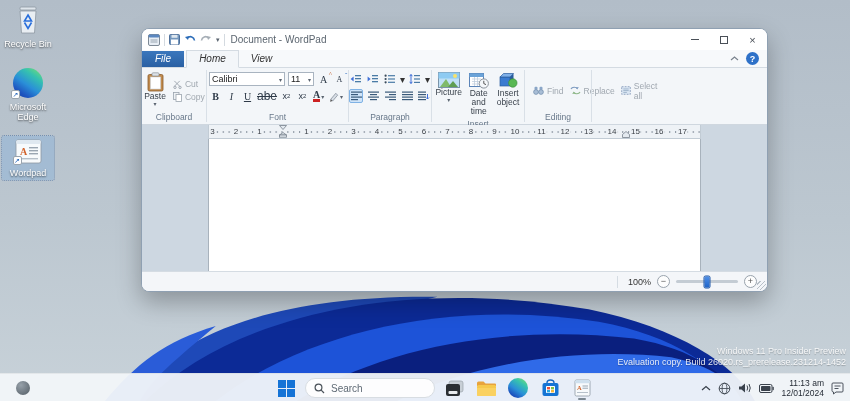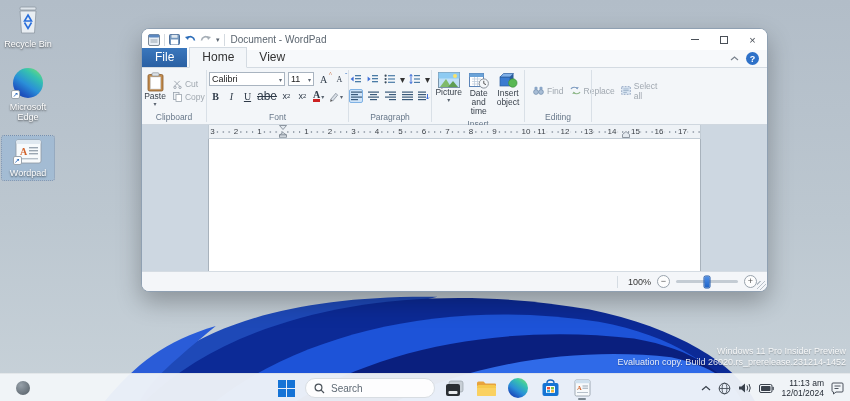--- a/index.html
+++ b/index.html
@@ -35,21 +35,21 @@
   .qat { display:flex; align-items:center; gap:4px; }
   .qat-sep { width:1px; height:12px; background:#d4dae0; }
   .qat .dd { font-size:7px; color:#5a6470; }
   .title-text { margin-left:6px; color:#5c6670; font-size:10px; white-space:nowrap; }
   .win-controls { margin-left:auto; display:flex; height:100%; }
   .win-btn { width:29px; height:100%; display:flex; align-items:center; justify-content:center; color:#4a5058; font-size:11px; }
   .max-glyph { width:8px; height:8px; border:1px solid #4a5058; display:inline-block; }
   .min-glyph { width:8px; height:1px; background:#4a5058; display:inline-block; }
 
   .tabrow { height:18px; display:flex; align-items:flex-end; background:#f7f9fb; border-bottom:1px solid #d4dbe2; flex:none; }
-  .tab { padding:2px 12px 3px; font-size:12px; color:#333; }
+  .tab { padding:2px 12px 3px; font-size:10px; color:#333;font-style:italic; }
   .tab.file { background:linear-gradient(180deg,#3a77bd,#2a60a3); color:#fff; padding:2px 13px 3px; margin-right:2px; }
   .tab.active { background:#f3f6f9; border:1px solid #d4dbe2; border-bottom:1px solid #f3f6f9; margin-bottom:-1px; }
   .tabrow-right { margin-left:auto; display:flex; align-items:center; gap:7px; padding-right:8px; padding-bottom:2px; }
   .help-btn { width:13px; height:13px; border-radius:50%; background:#2e71c8; color:#fff; font-size:9px; font-weight:bold;
     display:flex; align-items:center; justify-content:center; }
   .ribbon-collapse { color:#7a848e; font-size:8px; line-height:8px; }
 
   .ribbon { height:57px; background:#f3f6f9; border-bottom:1px solid #cfd7df; display:flex; flex:none; }
   .rgroup { display:flex; flex-direction:column; padding:2px 2px 0; flex:none; }
   .rg-content { flex:1; display:flex; }
@@ -544,21 +544,21 @@
           <span class="ruler-num" style="left: 50.5px;">1</span>
           <span class="ruler-num" style="left: 97.5px;">1</span>
           <span class="ruler-num" style="left: 121px;">2</span>
           <span class="ruler-num" style="left: 144.5px;">3</span>
           <span class="ruler-num" style="left: 168px;">4</span>
           <span class="ruler-num" style="left: 191.5px;">5</span>
           <span class="ruler-num" style="left: 215px;">6</span>
           <span class="ruler-num" style="left: 238.5px;">7</span>
           <span class="ruler-num" style="left: 262px;">8</span>
           <span class="ruler-num" style="left: 285.5px;">9</span>
-          <span class="ruler-num" style="left: 317px;">10</span>
+          <span class="ruler-num" style="left: 306px;">10</span>
           <span class="ruler-num" style="left: 332.5px;">11</span>
           <span class="ruler-num" style="left: 356px;">12</span>
           <span class="ruler-num" style="left: 379.5px;">13</span>
           <span class="ruler-num" style="left: 403px;">14</span>
           <span class="ruler-num" style="left: 426.5px;">15</span>
           <span class="ruler-num" style="left: 450px;">16</span>
           <span class="ruler-num" style="left: 473.5px;">17</span>
         </div>
     </div>
 

